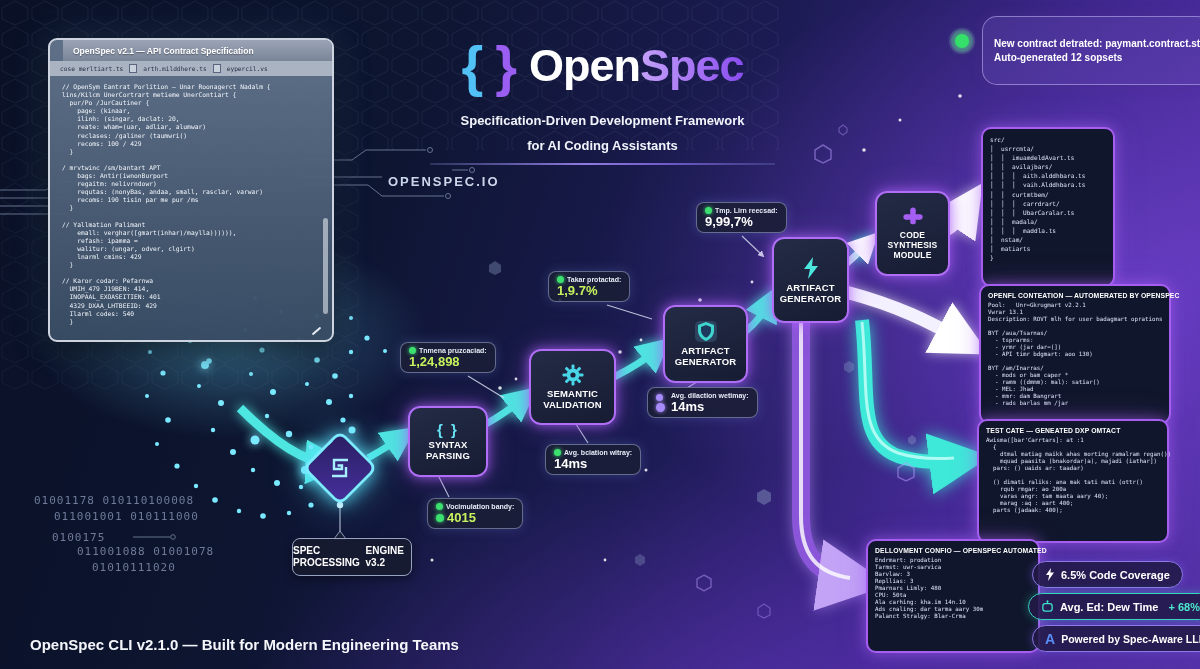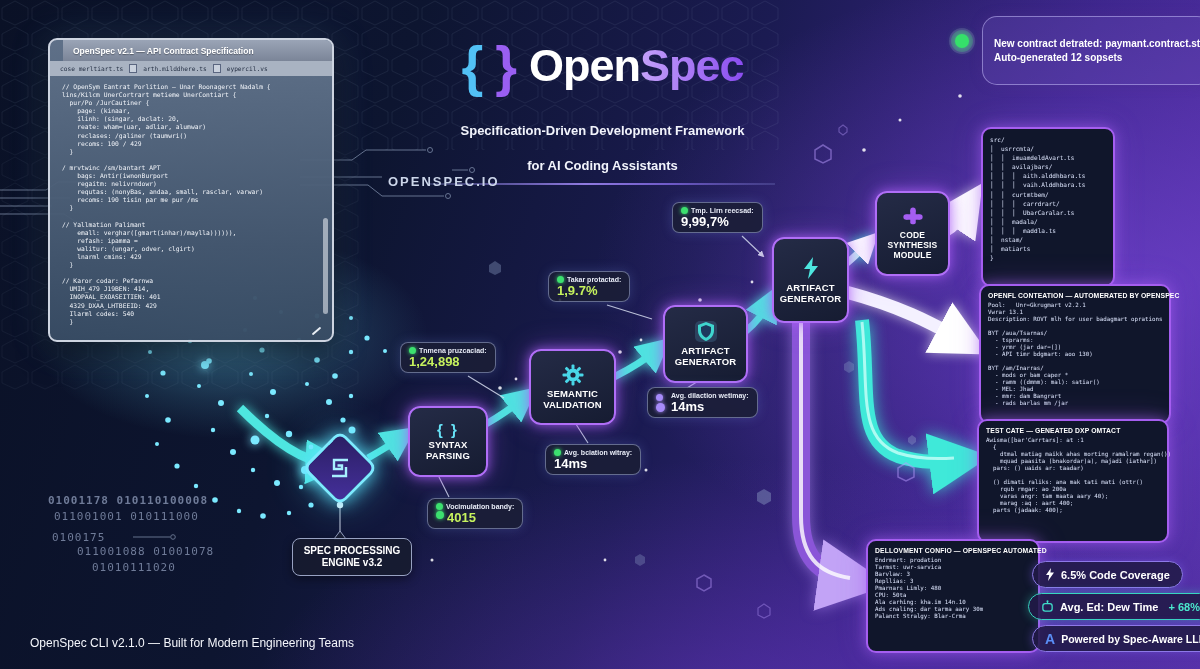--- a/index.html
+++ b/index.html
@@ -31,21 +31,21 @@
   .escroll{right:4px;top:178px;width:5px;height:96px;background:rgba(238,242,248,.55);border-radius:3px;}
   .epencil{right:10px;bottom:8px;width:11px;height:2px;background:#e8edf4;transform:rotate(-40deg);border-radius:1px;}
 
   
   .logo{left:430px;top:28px;width:345px;text-align:center;}
   .logorow{display:flex;align-items:flex-start;justify-content:center;gap:12px;}
   .brace{font-size:56px;font-weight:bold;line-height:76px;}
   .brace.l{color:#52c1f5;}.brace.r{color:#9a5ff2;}
   .lname{font-size:45px;font-weight:bold;letter-spacing:-1px;color:#fff;line-height:76px;}
   .lname .spec{background:linear-gradient(90deg,#c4a1f9,#8a4cf0);-webkit-background-clip:text;background-clip:text;color:transparent;}
-  .lsub{font-size:13px;font-weight:bold;color:#f2f4fc;line-height:1.22;margin-top:19px;}
+  .lsub{font-size:13px;font-weight:bold;color:#f2f4fc;line-height:1.22;margin-top:9px;}
   .ldiv{height:2px;background:linear-gradient(90deg,rgba(130,140,210,.25),#8f7ae0 45%,#6e59c8 70%,rgba(130,140,210,.25));margin-top:9px;}
 
   
   .ndot{left:955px;top:34px;width:14px;height:14px;border-radius:50%;background:#35e06a;
     box-shadow:0 0 0 4px rgba(70,220,130,.25),0 0 0 6px rgba(210,220,240,.15),0 0 8px #35e06a;}
   .toast{left:982px;top:16px;padding:20px 11px;border:1.5px solid rgba(195,185,245,.55);border-radius:15px;
     background:rgba(104,78,180,.32);font-size:10px;font-weight:bold;color:#fff;line-height:1.35;white-space:nowrap;
     box-shadow:0 0 12px rgba(80,50,140,.4);}
 
   .watermark{left:388px;top:174px;font-size:13px;font-weight:bold;letter-spacing:2px;color:#ccd6ea;}
@@ -57,21 +57,21 @@
   .node .nlabel{font-weight:bold;font-size:9.5px;line-height:1.15;letter-spacing:.2px;}
   .braceico{color:#67e3f7;font-weight:bold;font-size:15px;letter-spacing:2px;line-height:1;}
 
   .diamond{left:313px;top:441px;width:48px;height:48px;transform:rotate(45deg);border:3px solid #7ceaff;
     border-radius:9px;background:linear-gradient(135deg,#2a1e62,#45309c);
     box-shadow:0 0 18px rgba(90,230,255,.9),0 0 40px rgba(90,230,255,.45);display:flex;align-items:center;justify-content:center;}
   .diamond svg{transform:rotate(-45deg);}
 
   .engine{left:292px;top:538px;width:118px;height:36px;border-radius:8px;background:rgba(23,27,47,.88);
     border:1.5px solid #98a2c2;color:#fff;font-weight:bold;font-size:10px;line-height:1.25;display:flex;
-    flex-direction:column;align-items:center;justify-content:center;box-shadow:0 3px 10px rgba(0,0,0,.4);}
+    align-items:center;justify-content:center;box-shadow:0 3px 10px rgba(0,0,0,.4);}
 
   
   .badge{background:rgba(27,30,54,.9);border:1px solid rgba(162,173,214,.55);border-radius:8px;
     padding:4px 8px 3px;box-shadow:0 0 12px rgba(130,160,255,.22);}
   .bl{font-size:7px;font-weight:bold;color:#e8ecf7;display:flex;align-items:center;gap:3px;white-space:nowrap;}
   .bv{font-size:13px;font-weight:bold;color:#fff;margin-top:1px;line-height:1.1;}
   .bv.green{color:#c6f25e;}
   .dot{width:7px;height:7px;border-radius:50%;background:#3ce06f;display:inline-block;box-shadow:0 0 4px #3ce06f;flex:none;}
   .dot.purple{background:#a78bfa;box-shadow:0 0 4px #a78bfa;}
   .dots2{display:flex;flex-direction:column;gap:2px;margin-right:2px;}
@@ -85,21 +85,21 @@
   .tree .pl>div{font-size:6.1px;line-height:9.1px;height:9.1px;}
 
   
   .pill{display:flex;align-items:center;gap:6px;background:rgba(33,26,72,.88);border:1.5px solid #8d79e8;
     border-radius:14px;padding:0 12px;height:25px;color:#fff;font-weight:bold;font-size:11px;
     box-shadow:0 0 10px rgba(125,95,235,.45);white-space:nowrap;}
   .pill.teal{border-color:#37d6c0;box-shadow:0 0 10px rgba(55,214,192,.4);}
   .hl{color:#4be8cd;margin-left:4px;}
   .aicon{color:#5a8ef5;font-weight:bold;font-size:14px;line-height:1;}
 
-  .footer{left:30px;top:636px;font-size:12px;font-weight:normal;color:#f4f6fb;text-align:center;}
+  .footer{left:30px;top:636px;font-size:15px;font-weight:bold;color:#f4f6fb;text-align:center;}
   .bin{font-family:"DejaVu Sans Mono",monospace;font-size:11px;letter-spacing:1px;color:#6f7b98;}
 </style>
 </head>
 <body>
 
 <div id="stage">
 
   <div class="abs burst"></div>
 
   <svg class="layer" viewBox="0 0 1200 669">
@@ -394,21 +394,21 @@
       </div>
     <div class="bv green">1,24,898</div>
   </div>
   <div class="abs badge" style="left:548px;top:271px;">
     <div class="bl">
         <span class="dot"></span>
         <span>Takar protactad:</span>
       </div>
     <div class="bv green">1,9.7%</div>
   </div>
-  <div class="abs badge" style="left:672px;top:202px;border-radius:7px;">
+  <div class="abs badge" style="left:696px;top:202px;">
     <div class="bl">
         <span class="dot"></span>
         <span>Tmp. Lirn reecsad:</span>
       </div>
     <div class="bv">9,99,7%</div>
   </div>
   <div class="abs badge" style="left:545px;top:444px;">
     <div class="bl">
         <span class="dot"></span>
         <span>Avg. bciation witray:</span>
@@ -423,21 +423,21 @@
     <span>
         <span class="bl" style="display:block;">Avg. dilaction wetimay:</span>
         <span class="bv" style="display:block;">14ms</span>
       </span>
   </div>
   <div class="abs badge" style="left:427px;top:498px;">
     <div class="bl">
         <span class="dot"></span>
         <span>Vocimulation bandy:</span>
       </div>
-    <div class="bv green" style="display:flex;gap:3px;">
+    <div class="bv green" style="display:flex;align-items:center;gap:3px;">
         <span class="dot" style="width:8px;height:8px;"></span>
         <span>4015</span>
       </div>
   </div>
 
   <div class="abs panel tree" style="left:981px;top:127px;width:116px;height:144px;">
     <div class="pl">
         <div>src/</div>
         <div>│  usrrcmta/</div>
         <div>│  │  imuamdeldAvart.ts</div>
@@ -521,20 +521,20 @@
       <rect x="2" y="4" width="10" height="8" rx="2.5" fill="none" stroke="#3fe0cb" stroke-width="1.4"></rect>
     </svg>
     <span>Avg. Ed: Dew Time</span>
     <span class="hl">+ 68%</span>
   </div>
   <div class="abs pill" style="left:1032px;top:625px;font-size:10.5px;">
     <span class="aicon">A</span>
     <span>Powered by Spec-Aware LLM</span>
   </div>
 
-  <div class="abs bin" style="left:48px;top:494px;font-weight:bold;">01001178  010110100008</div>
+  <div class="abs bin" style="left:34px;top:494px;">01001178  010110100008</div>
   <div class="abs bin" style="left:54px;top:510px;">011001001  010111000</div>
   <div class="abs bin" style="left:52px;top:531px;">0100175</div>
   <div class="abs bin" style="left:77px;top:545px;">011001088  01001078</div>
   <div class="abs bin" style="left:92px;top:561px;">01010111020</div>
 
   <div class="abs footer">OpenSpec CLI v2.1.0 — Built for Modern Engineering Teams</div>
 </div>
 
 </body></html>

